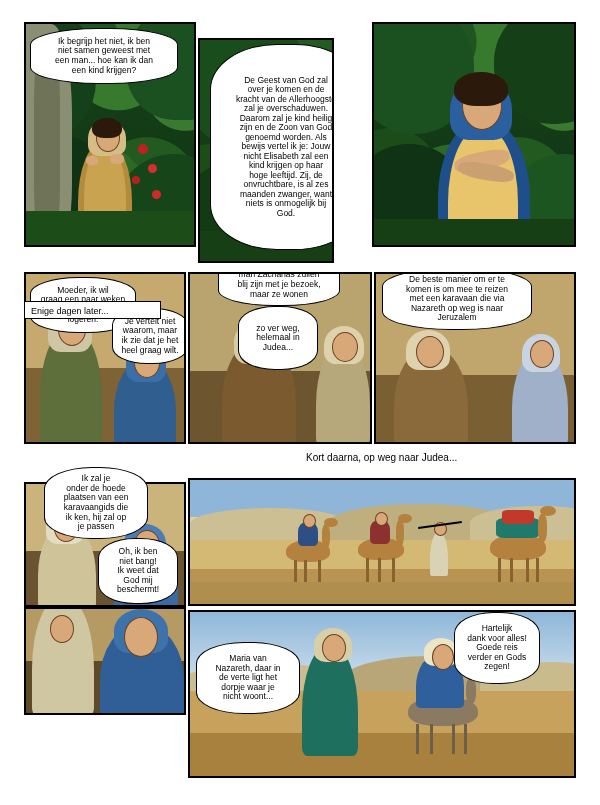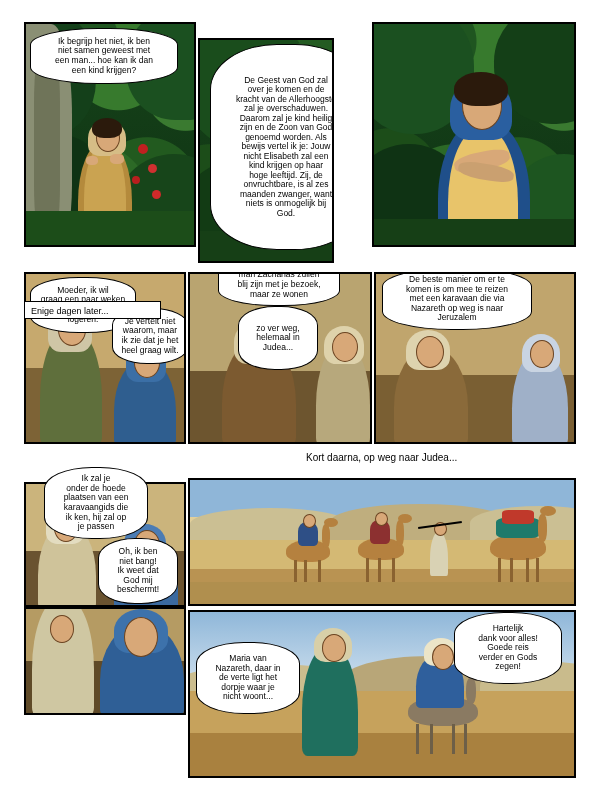--- a/index.html
+++ b/index.html
@@ -401,21 +401,21 @@
     </div>
   </div>
 
   <div class="balloon" style="left:196px; top:642px; width:104px; height:72px;">
     <span class="txt">Maria van
 Nazareth, daar in
 de verte ligt het
 dorpje waar je
 nicht woont...</span>
   </div>
-  <div class="balloon" style="left:454px; top:612px; width:108px; height:72px;">
+  <div class="balloon" style="left:454px; top:612px; width:86px; height:72px;">
     <span class="txt">Hartelijk
 dank voor alles!
 Goede reis
 verder en Gods
 zegen!</span>
   </div>
 
 </div>
 
 </body></html>

